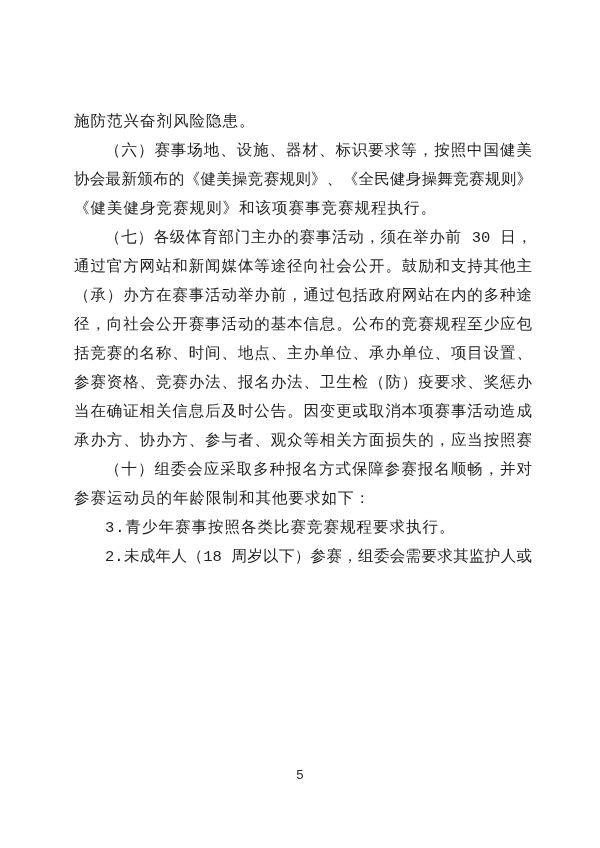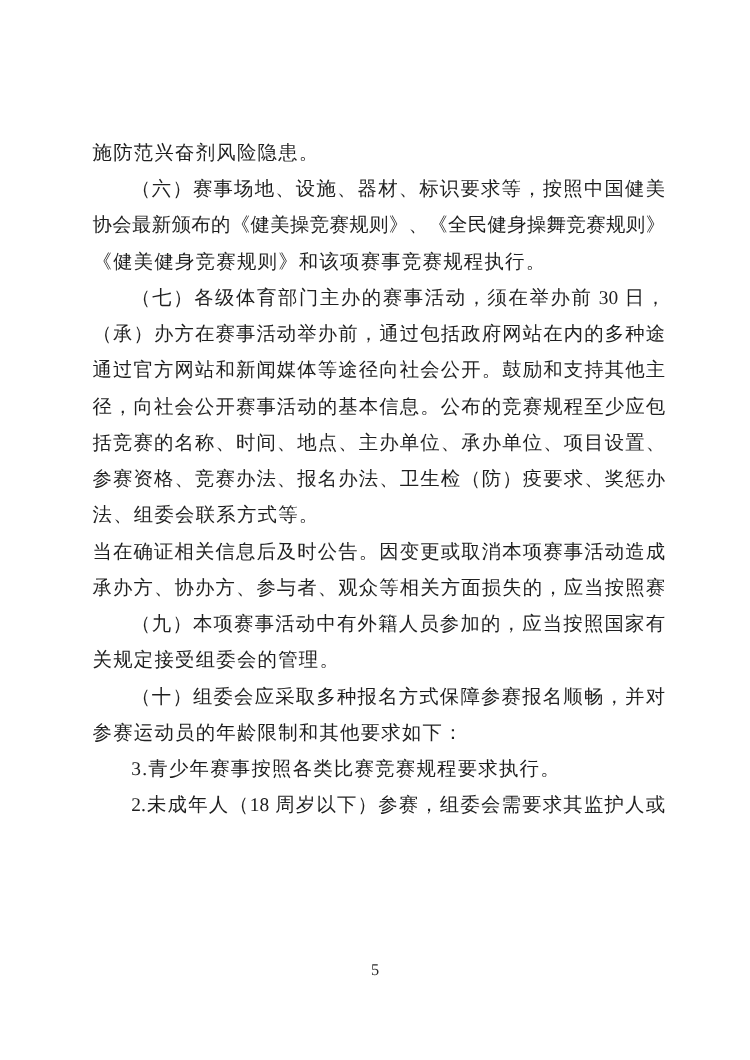--- a/index.html
+++ b/index.html
@@ -7,20 +7,21 @@
     padding: 0;
     background: #ffffff;
     font-family: "Liberation Serif", "DejaVu Serif", serif;
   }
   .page {
     position: relative;
     width: 600px;
     height: 816px;
     background: #ffffff;
     overflow: hidden;
+    font-family: Liberation Mono, monospace;
   }
   .content {
     position: absolute;
     left: 74px;
     top: 108px;
     width: 458px;
     color: #1f1f1f;
     font-size: 15.5px;
     line-height: 29px;
   }
@@ -55,34 +56,29 @@
       <div class="para">
         <div class="line flush-left">施防范兴奋剂风险隐患。</div>
       </div>
       <div class="para">
         <div class="line indent">（六）赛事场地、设施、器材、标识要求等，按照中国健美</div>
         <div class="line">协会最新颁布的《健美操竞赛规则》、《全民健身操舞竞赛规则》</div>
         <div class="line flush-left">《健美健身竞赛规则》和该项赛事竞赛规程执行。</div>
       </div>
       <div class="para">
         <div class="line indent">（七）各级体育部门主办的赛事活动，须在举办前 30 日，</div>
+        <div class="line">通过官方网站和新闻媒体等途径向社会公开。鼓励和支持其他主</div>
         <div class="line">（承）办方在赛事活动举办前，通过包括政府网站在内的多种途</div>
-        <div class="line">通过官方网站和新闻媒体等途径向社会公开。鼓励和支持其他主</div>
         <div class="line">径，向社会公开赛事活动的基本信息。公布的竞赛规程至少应包</div>
         <div class="line">括竞赛的名称、时间、地点、主办单位、承办单位、项目设置、</div>
         <div class="line">参赛资格、竞赛办法、报名办法、卫生检（防）疫要求、奖惩办</div>
-        <div class="line flush-left">法、组委会联系方式等。</div>
       </div>
       <div class="para">
         <div class="line">当在确证相关信息后及时公告。因变更或取消本项赛事活动造成</div>
         <div class="line">承办方、协办方、参与者、观众等相关方面损失的，应当按照赛</div>
-      </div>
-      <div class="para">
-        <div class="line indent">（九）本项赛事活动中有外籍人员参加的，应当按照国家有</div>
-        <div class="line flush-left">关规定接受组委会的管理。</div>
       </div>
       <div class="para">
         <div class="line indent">（十）组委会应采取多种报名方式保障参赛报名顺畅，并对</div>
         <div class="line flush-left">参赛运动员的年龄限制和其他要求如下：</div>
       </div>
       <div class="para">
         <div class="line indent flush-left">3.青少年赛事按照各类比赛竞赛规程要求执行。</div>
       </div>
       <div class="para">
         <div class="line indent">2.未成年人（18 周岁以下）参赛，组委会需要求其监护人或</div>

